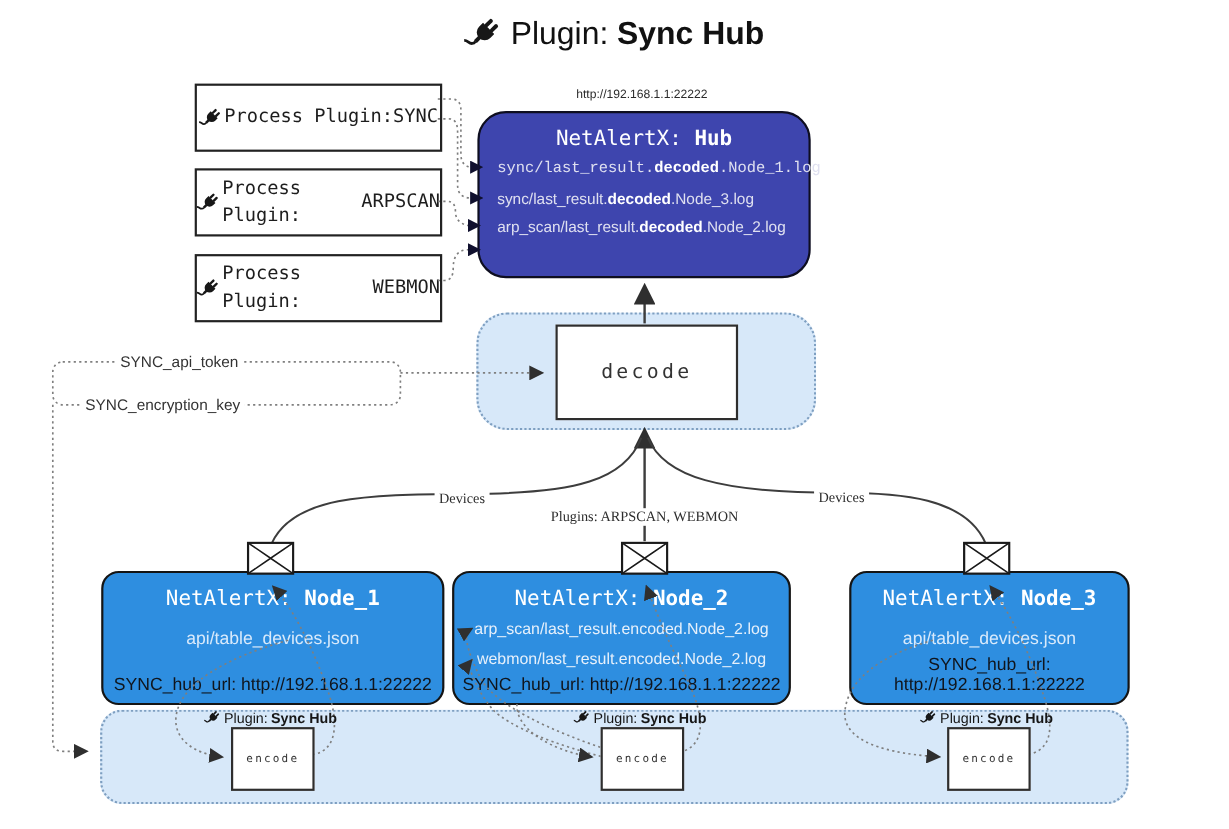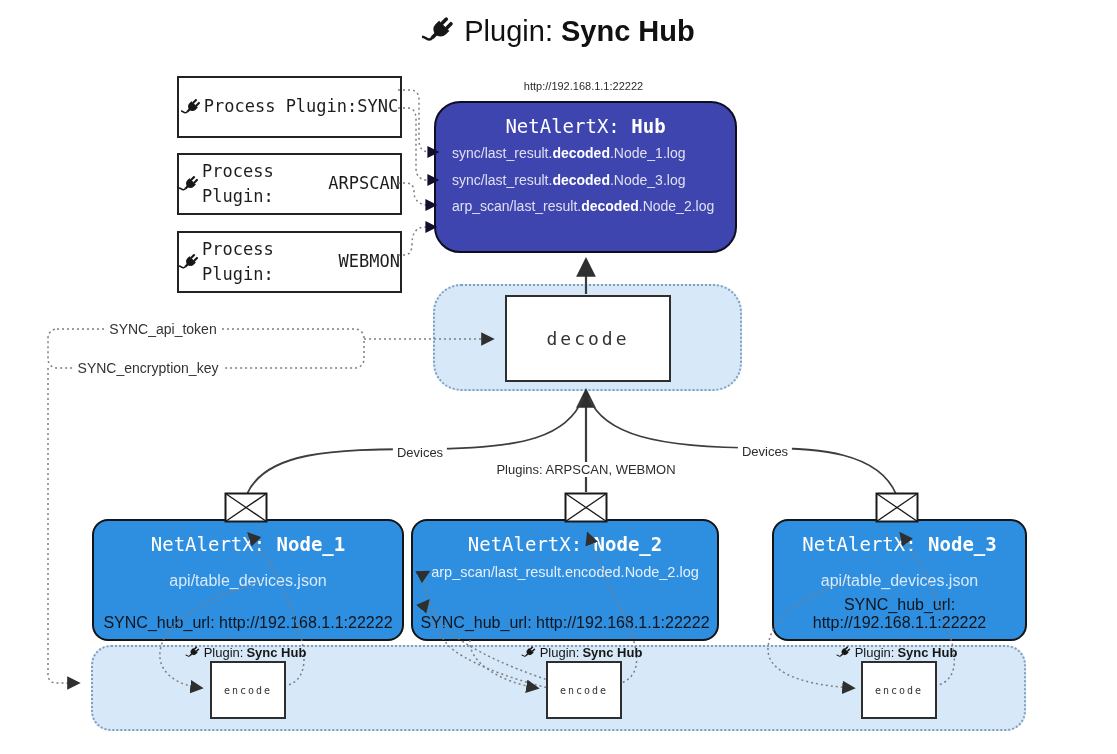--- a/index.html
+++ b/index.html
@@ -30,21 +30,21 @@
   .blue-container{position:absolute;background:#d7e8f9;border:2px dotted #7e9fc1;}
   .decode-wrap{left:433px;top:284px;width:305px;height:103px;border-radius:28px;}
   .white-box{position:absolute;background:#fff;border:2px solid #2e2e2e;display:flex;
              align-items:center;justify-content:center;font-family:"DejaVu Sans Mono",monospace;color:#333;}
   .decode-box{left:505px;top:295px;width:162px;height:83px;font-size:18px;letter-spacing:3px;}
 
   
   .tag{position:absolute;transform:translateX(-50%);background:#fff;padding:0 4px;font-size:14px;
        color:#333;white-space:nowrap;z-index:6;}
   .edge-label{position:absolute;transform:translateX(-50%);background:#fff;padding:0 4px;font-size:13px;
-       color:#2d2d2d;white-space:nowrap;z-index:6;}
+       color:#2d2d2d;white-space:nowrap;z-index:6;font-family:Liberation Serif, serif;}
 
   
   .node{position:absolute;top:519px;height:118px;background:#2e8ee0;border:2px solid #141414;
         border-radius:16px;color:#fff;}
   .node-title{position:absolute;left:0;top:12px;width:100%;text-align:center;
               font-family:"DejaVu Sans Mono",monospace;font-size:19px;white-space:nowrap;}
   .node-file{position:absolute;left:0;width:100%;text-align:center;color:#d9eafb;white-space:nowrap;}
   .node-url{position:absolute;left:0;bottom:7px;width:100%;text-align:center;font-size:16px;color:#10151c;}
 
   
@@ -128,21 +128,21 @@
           </svg>
         </span>
       <span>Process Plugin:</span>
       </span>
     <span>WEBMON</span>
   </div>
 
   <div class="hub-url">http://192.168.1.1:22222</div>
   <div class="hub">
     <div class="hub-title"><span>NetAlertX: </span><b>Hub</b></div>
-    <div class="hub-file" style="top:42px;"><span>sync/last_result.</span><b>decoded</b><span>.Node_1.log</span></div>
+    <div class="hub-file" style="top:42px;font-family:Liberation Mono, monospace;"><span>sync/last_result.</span><b>decoded</b><span>.Node_1.log</span></div>
     <div class="hub-file" style="top:69px;"><span>sync/last_result.</span><b>decoded</b><span>.Node_3.log</span></div>
     <div class="hub-file" style="top:95px;"><span>arp_scan/last_result.</span><b>decoded</b><span>.Node_2.log</span></div>
   </div>
 
   <div class="blue-container decode-wrap"></div>
   <div class="white-box decode-box">
       <span>decode</span>
     </div>
 
   <div class="tag" style="left:163px;top:321px;">SYNC_api_token</div>
@@ -153,20 +153,21 @@
   <div class="edge-label" style="left:586px;top:462px;">Plugins: ARPSCAN, WEBMON</div>
 
   <div class="node" style="left:92px;width:308px;">
     <div class="node-title"><span>NetAlertX: </span><b>Node_1</b></div>
     <div class="node-file" style="top:51px;font-size:16px;">api/table_devices.json</div>
     <div class="node-url">SYNC_hub_url: http://192.168.1.1:22222</div>
   </div>
   <div class="node" style="left:411px;width:304px;">
     <div class="node-title"><span>NetAlertX: </span><b>Node_2</b></div>
     <div class="node-file" style="top:43px;font-size:14.5px;color:#e6f0fb;">arp_scan/last_result.encoded.Node_2.log</div>
+    <div class="node-file" style="top:71px;font-size:14.5px;color:#e6f0fb;">webmon/last_result.encoded.Node_2.log</div>
     <div class="node-url">SYNC_hub_url: http://192.168.1.1:22222</div>
   </div>
   <div class="node" style="left:772px;width:251px;">
     <div class="node-title"><span>NetAlertX: </span><b>Node_3</b></div>
     <div class="node-file" style="top:51px;font-size:16px;">api/table_devices.json</div>
     <div class="node-url">SYNC_hub_url: http://192.168.1.1:22222</div>
   </div>
 
   <div class="envelope" style="left:224px;top:492px;">
     <svg width="44" height="31" viewBox="0 0 44 31">

